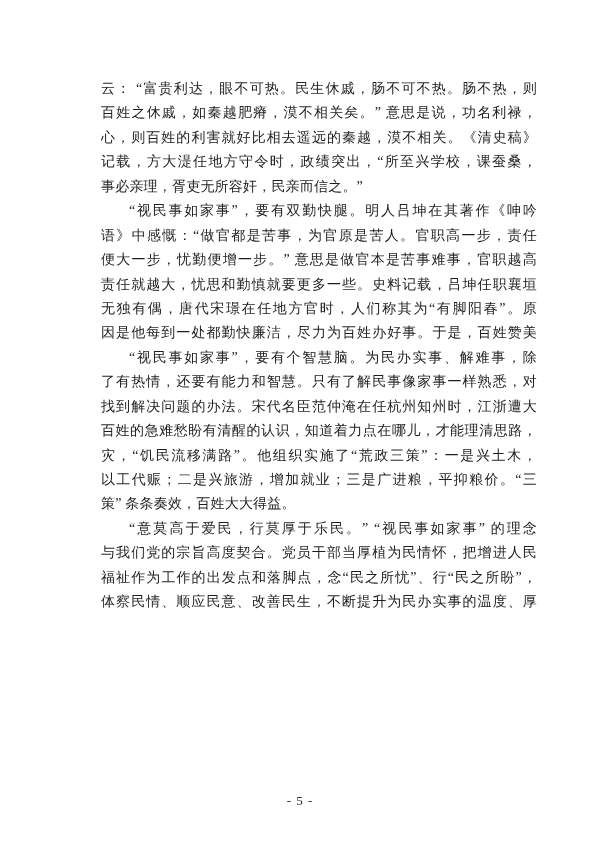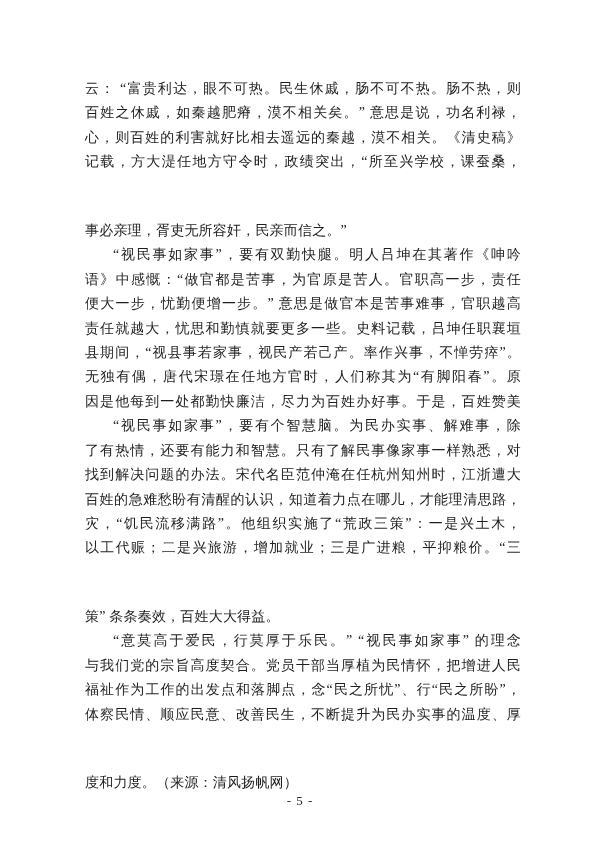--- a/index.html
+++ b/index.html
@@ -11,37 +11,36 @@
     position: relative;
     width: 600px;
     height: 849px;
     background: #ffffff;
     font-family: "Liberation Serif", "DejaVu Serif", serif;
     color: #1e1e1e;
     overflow: hidden;
   }
   .text-block {
     position: absolute;
-    left: 85px;
+    left: 101px;
     top: 77px;
     width: 436px;
   }
   .line {
     font-size: 14px;
     line-height: 24.45px;
     height: 24.45px;
     white-space: nowrap;
     text-align: justify;
     text-align-last: justify;
     letter-spacing: 0.2px;
   }
   .line.end {
     text-align: center;
     text-align-last: left;
-    margin-top: 44px;
   }
   .line.indent {
     text-indent: 2em;
   }
   .page-footer {
     position: absolute;
     left: 0;
     right: 0;
     top: 793px;
     text-align: center;
@@ -57,30 +56,28 @@
   <div class="text-block">
     <div class="line">云： “富贵利达，眼不可热。民生休戚，肠不可不热。肠不热，则</div>
     <div class="line">百姓之休戚，如秦越肥瘠，漠不相关矣。” 意思是说，功名利禄，</div>
     <div class="line">心，则百姓的利害就好比相去遥远的秦越，漠不相关。《清史稿》</div>
     <div class="line">记载，方大湜任地方守令时，政绩突出，“所至兴学校，课蚕桑，</div>
     <div class="line end">事必亲理，胥吏无所容奸，民亲而信之。”</div>
     <div class="line indent">“视民事如家事”，要有双勤快腿。明人吕坤在其著作《呻吟</div>
     <div class="line">语》中感慨：“做官都是苦事，为官原是苦人。官职高一步，责任</div>
     <div class="line">便大一步，忧勤便增一步。” 意思是做官本是苦事难事，官职越高</div>
     <div class="line">责任就越大，忧思和勤慎就要更多一些。史料记载，吕坤任职襄垣</div>
-    <div class="line">县期间，“视县事若家事，视民产若己产。率作兴事，不惮劳瘁”。</div>
     <div class="line">无独有偶，唐代宋璟在任地方官时，人们称其为“有脚阳春”。原</div>
     <div class="line">因是他每到一处都勤快廉洁，尽力为百姓办好事。于是，百姓赞美</div>
     <div class="line indent">“视民事如家事”，要有个智慧脑。为民办实事、解难事，除</div>
     <div class="line">了有热情，还要有能力和智慧。只有了解民事像家事一样熟悉，对</div>
     <div class="line">找到解决问题的办法。宋代名臣范仲淹在任杭州知州时，江浙遭大</div>
     <div class="line">百姓的急难愁盼有清醒的认识，知道着力点在哪儿，才能理清思路，</div>
     <div class="line">灾，“饥民流移满路”。他组织实施了“荒政三策”：一是兴土木，</div>
     <div class="line">以工代赈；二是兴旅游，增加就业；三是广进粮，平抑粮价。“三</div>
     <div class="line end">策” 条条奏效，百姓大大得益。</div>
     <div class="line indent">“意莫高于爱民，行莫厚于乐民。” “视民事如家事” 的理念</div>
     <div class="line">与我们党的宗旨高度契合。党员干部当厚植为民情怀，把增进人民</div>
     <div class="line">福祉作为工作的出发点和落脚点，念“民之所忧”、行“民之所盼”，</div>
     <div class="line">体察民情、顺应民意、改善民生，不断提升为民办实事的温度、厚</div>
-    <div class="line end">度和力度。（来源：清风扬帆网）</div>
   </div>
   <div class="page-footer">- 5 -</div>
 </div>
 
 </body></html>

